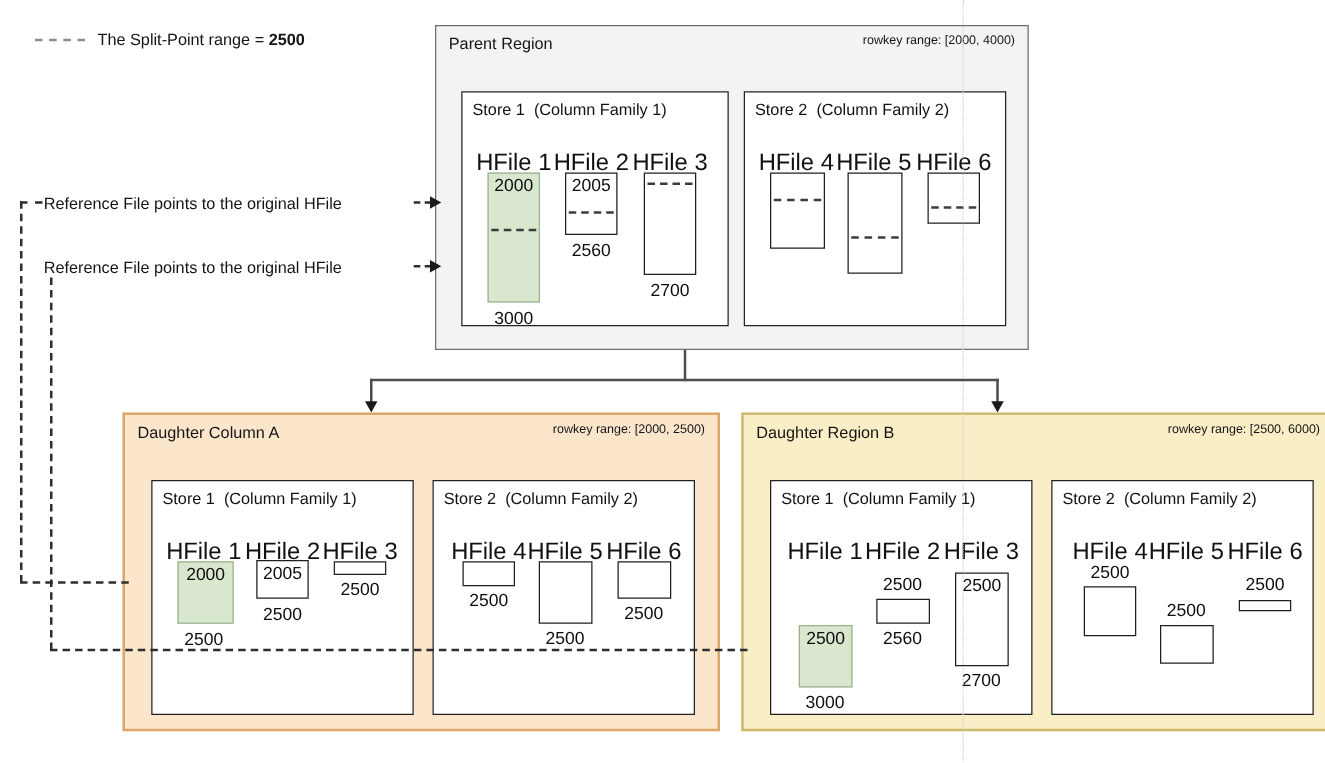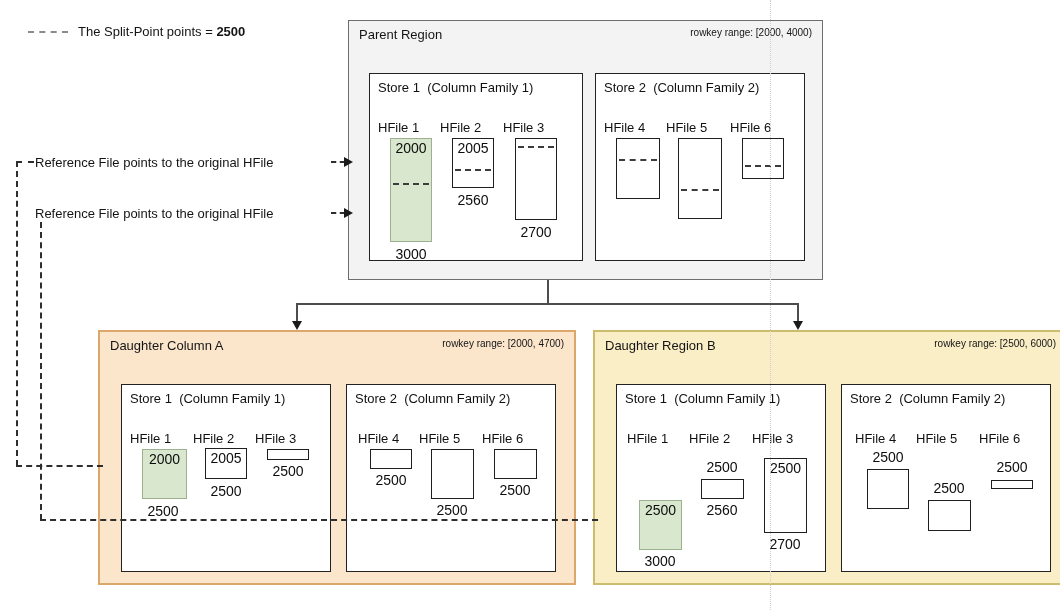--- a/index.html
+++ b/index.html
@@ -4,21 +4,21 @@
 <style>
   html,body{margin:0;padding:0;background:#fff;}
   .canvas{position:relative;width:1060px;height:610px;background:#ffffff;
           font-family:"Liberation Sans",sans-serif;overflow:hidden;}
   .t{position:absolute;color:#141414;font-size:13px;white-space:nowrap;}
   .region{position:absolute;box-sizing:border-box;margin-left:36px;}
   .region-title{position:absolute;left:10px;top:6px;font-size:13px;color:#141414;white-space:nowrap;}
   .region-range{position:absolute;right:10px;top:6px;font-size:10px;color:#141414;white-space:nowrap;}
   .store{position:absolute;background:#fff;border:1.5px solid #222;box-sizing:border-box;}
   .store-title{position:absolute;left:8px;top:6px;font-size:13px;color:#111;white-space:pre;}
-  .hlabel{position:absolute;font-size:13px;color:#111;white-space:nowrap;}
+  .hlabel{position:absolute;font-size:19px;color:#111;text-align:center;white-space:nowrap;}
   .hfbox{position:absolute;background:#fff;border:1.5px solid #1f1f1f;box-sizing:border-box;}
   .hfbox.green{background:#d8e7cd;border:1px solid #9bb190;}
   .inner-num{position:absolute;top:1px;left:0;right:0;text-align:center;font-size:14px;color:#0d0d0d;}
   .num{position:absolute;font-size:14px;color:#0d0d0d;text-align:center;white-space:nowrap;}
   .split-dash{position:absolute;height:0;border-top:2px dashed #3c3c3c;}
   .dash-h{position:absolute;height:0;border-top:2px dashed #2e2e2e;z-index:7;}
   .dash-v{position:absolute;width:0;border-left:2px dashed #2e2e2e;z-index:7;}
   .solid{position:absolute;background:#4d4d4d;z-index:4;}
   .arrow-down{position:absolute;width:0;height:0;border-left:5px solid transparent;
               border-right:5px solid transparent;border-top:9px solid #1a1a1a;z-index:5;}
@@ -31,21 +31,21 @@
   b{font-weight:bold;}
 </style>
 </head>
 <body>
 
 <div class="canvas">
 
   <div class="fold" style="left:770px;top:0;height:610px;"></div>
 
   <div class="legend-dash" style="left:28px;top:31px;width:40px;"></div>
-  <div class="t" style="left:78px;top:24px;"><span>The Split-Point points = </span><b>2500</b></div>
+  <div class="t" style="left:78px;top:24px;"><span>The Split-Point range = </span><b>2500</b></div>
 
   <div class="region" style="left:312px;top:20px;width:475px;height:260px;background:#f3f3f3;border:1.5px solid #6e6e6e;">
     <div class="region-title">Parent Region</div>
     <div class="region-range">rowkey range: [2000, 4000)</div>
 
     <div class="store" style="left:20px;top:52px;width:214px;height:188px;">
       <div class="store-title">Store 1  (Column Family 1)</div>
       <div class="hlabel" style="left:8px;top:46px;width:66px;">HFile 1</div>
       <div class="hfbox green" style="left:20px;top:64px;width:42px;height:104px;">
         <div class="inner-num">2000</div>
@@ -86,21 +86,21 @@
 
   <div class="solid" style="left:547px;top:280px;width:2px;height:25px;"></div>
   <div class="solid" style="left:296px;top:303px;width:503px;height:2px;"></div>
   <div class="solid" style="left:296px;top:303px;width:2px;height:20px;"></div>
   <div class="arrow-down" style="left:292px;top:321px;"></div>
   <div class="solid" style="left:797px;top:303px;width:2px;height:20px;"></div>
   <div class="arrow-down" style="left:793px;top:321px;"></div>
 
   <div class="region" style="left:62px;top:330px;width:478px;height:255px;background:#fbe6cc;border:2px solid #dca76b;">
     <div class="region-title">Daughter Column A</div>
-    <div class="region-range">rowkey range: [2000, 4700)</div>
+    <div class="region-range">rowkey range: [2000, 2500)</div>
 
     <div class="store" style="left:21px;top:52px;width:210px;height:188px;">
       <div class="store-title">Store 1  (Column Family 1)</div>
       <div class="hlabel" style="left:8px;top:46px;width:66px;">HFile 1</div>
       <div class="hfbox green" style="left:20px;top:64px;width:45px;height:50px;">
         <div class="inner-num">2000</div>
       </div>
       <div class="num" style="left:8px;top:118px;width:66px;">2500</div>
 
       <div class="hlabel" style="left:71px;top:46px;width:66px;">HFile 2</div>

